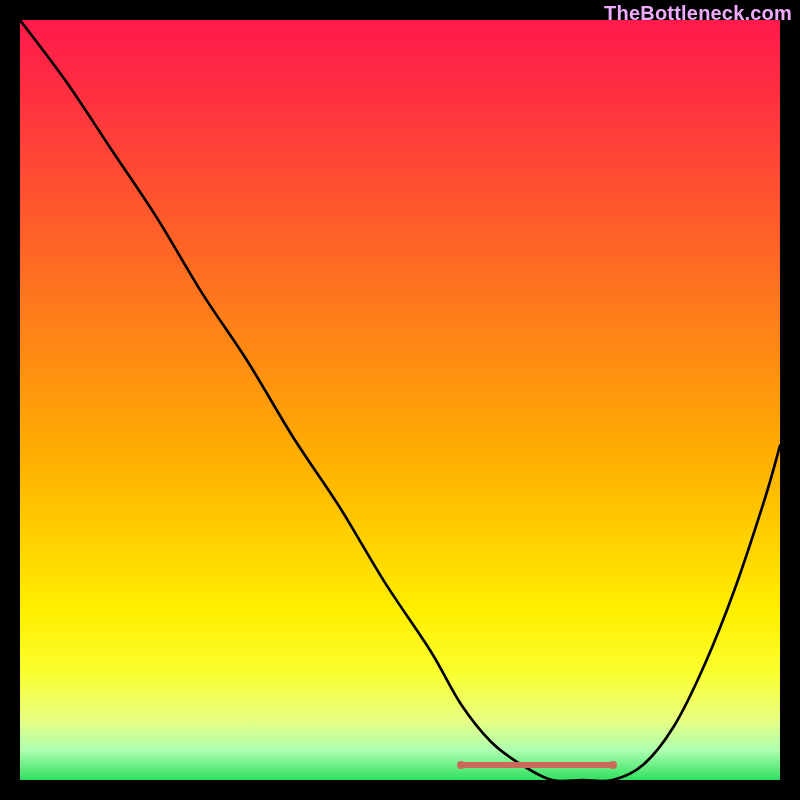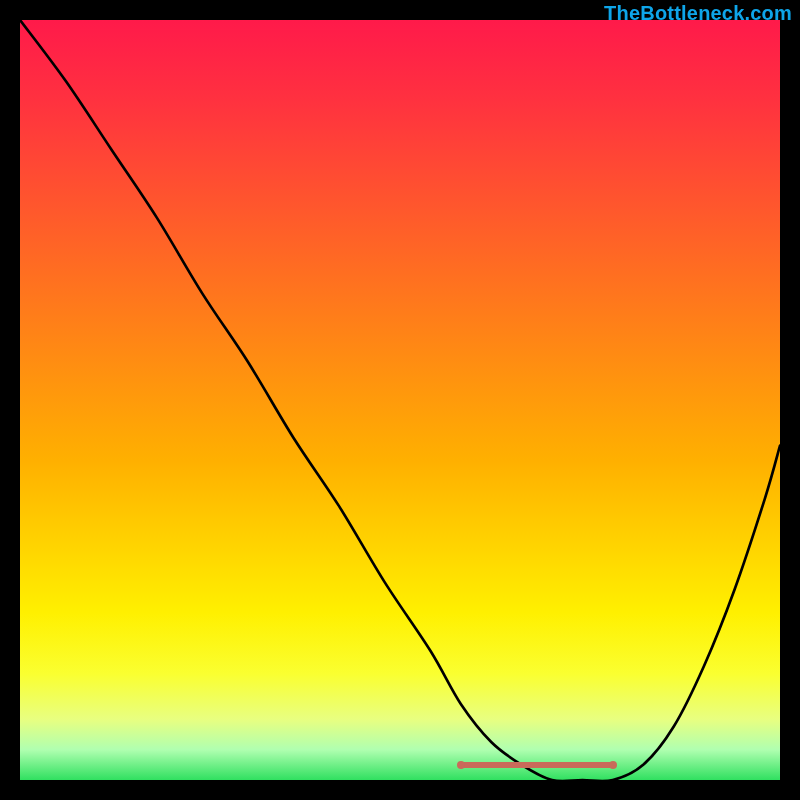--- a/index.html
+++ b/index.html
@@ -31,21 +31,21 @@
       #30e060 100%
     );
   }
   .watermark {
     position: absolute;
     top: 2px;
     right: 8px;
     font-family: Arial, Helvetica, sans-serif;
     font-size: 20px;
     font-weight: 600;
-    color: #0ea5e9;
+    color: #f0abfc;
     letter-spacing: 0.2px;
     margin-left: 47px;
   }
   svg.curve {
     position: absolute;
     left: 0; top: 0;
     width: 100%;
     height: 100%;
   }
   .dot {

